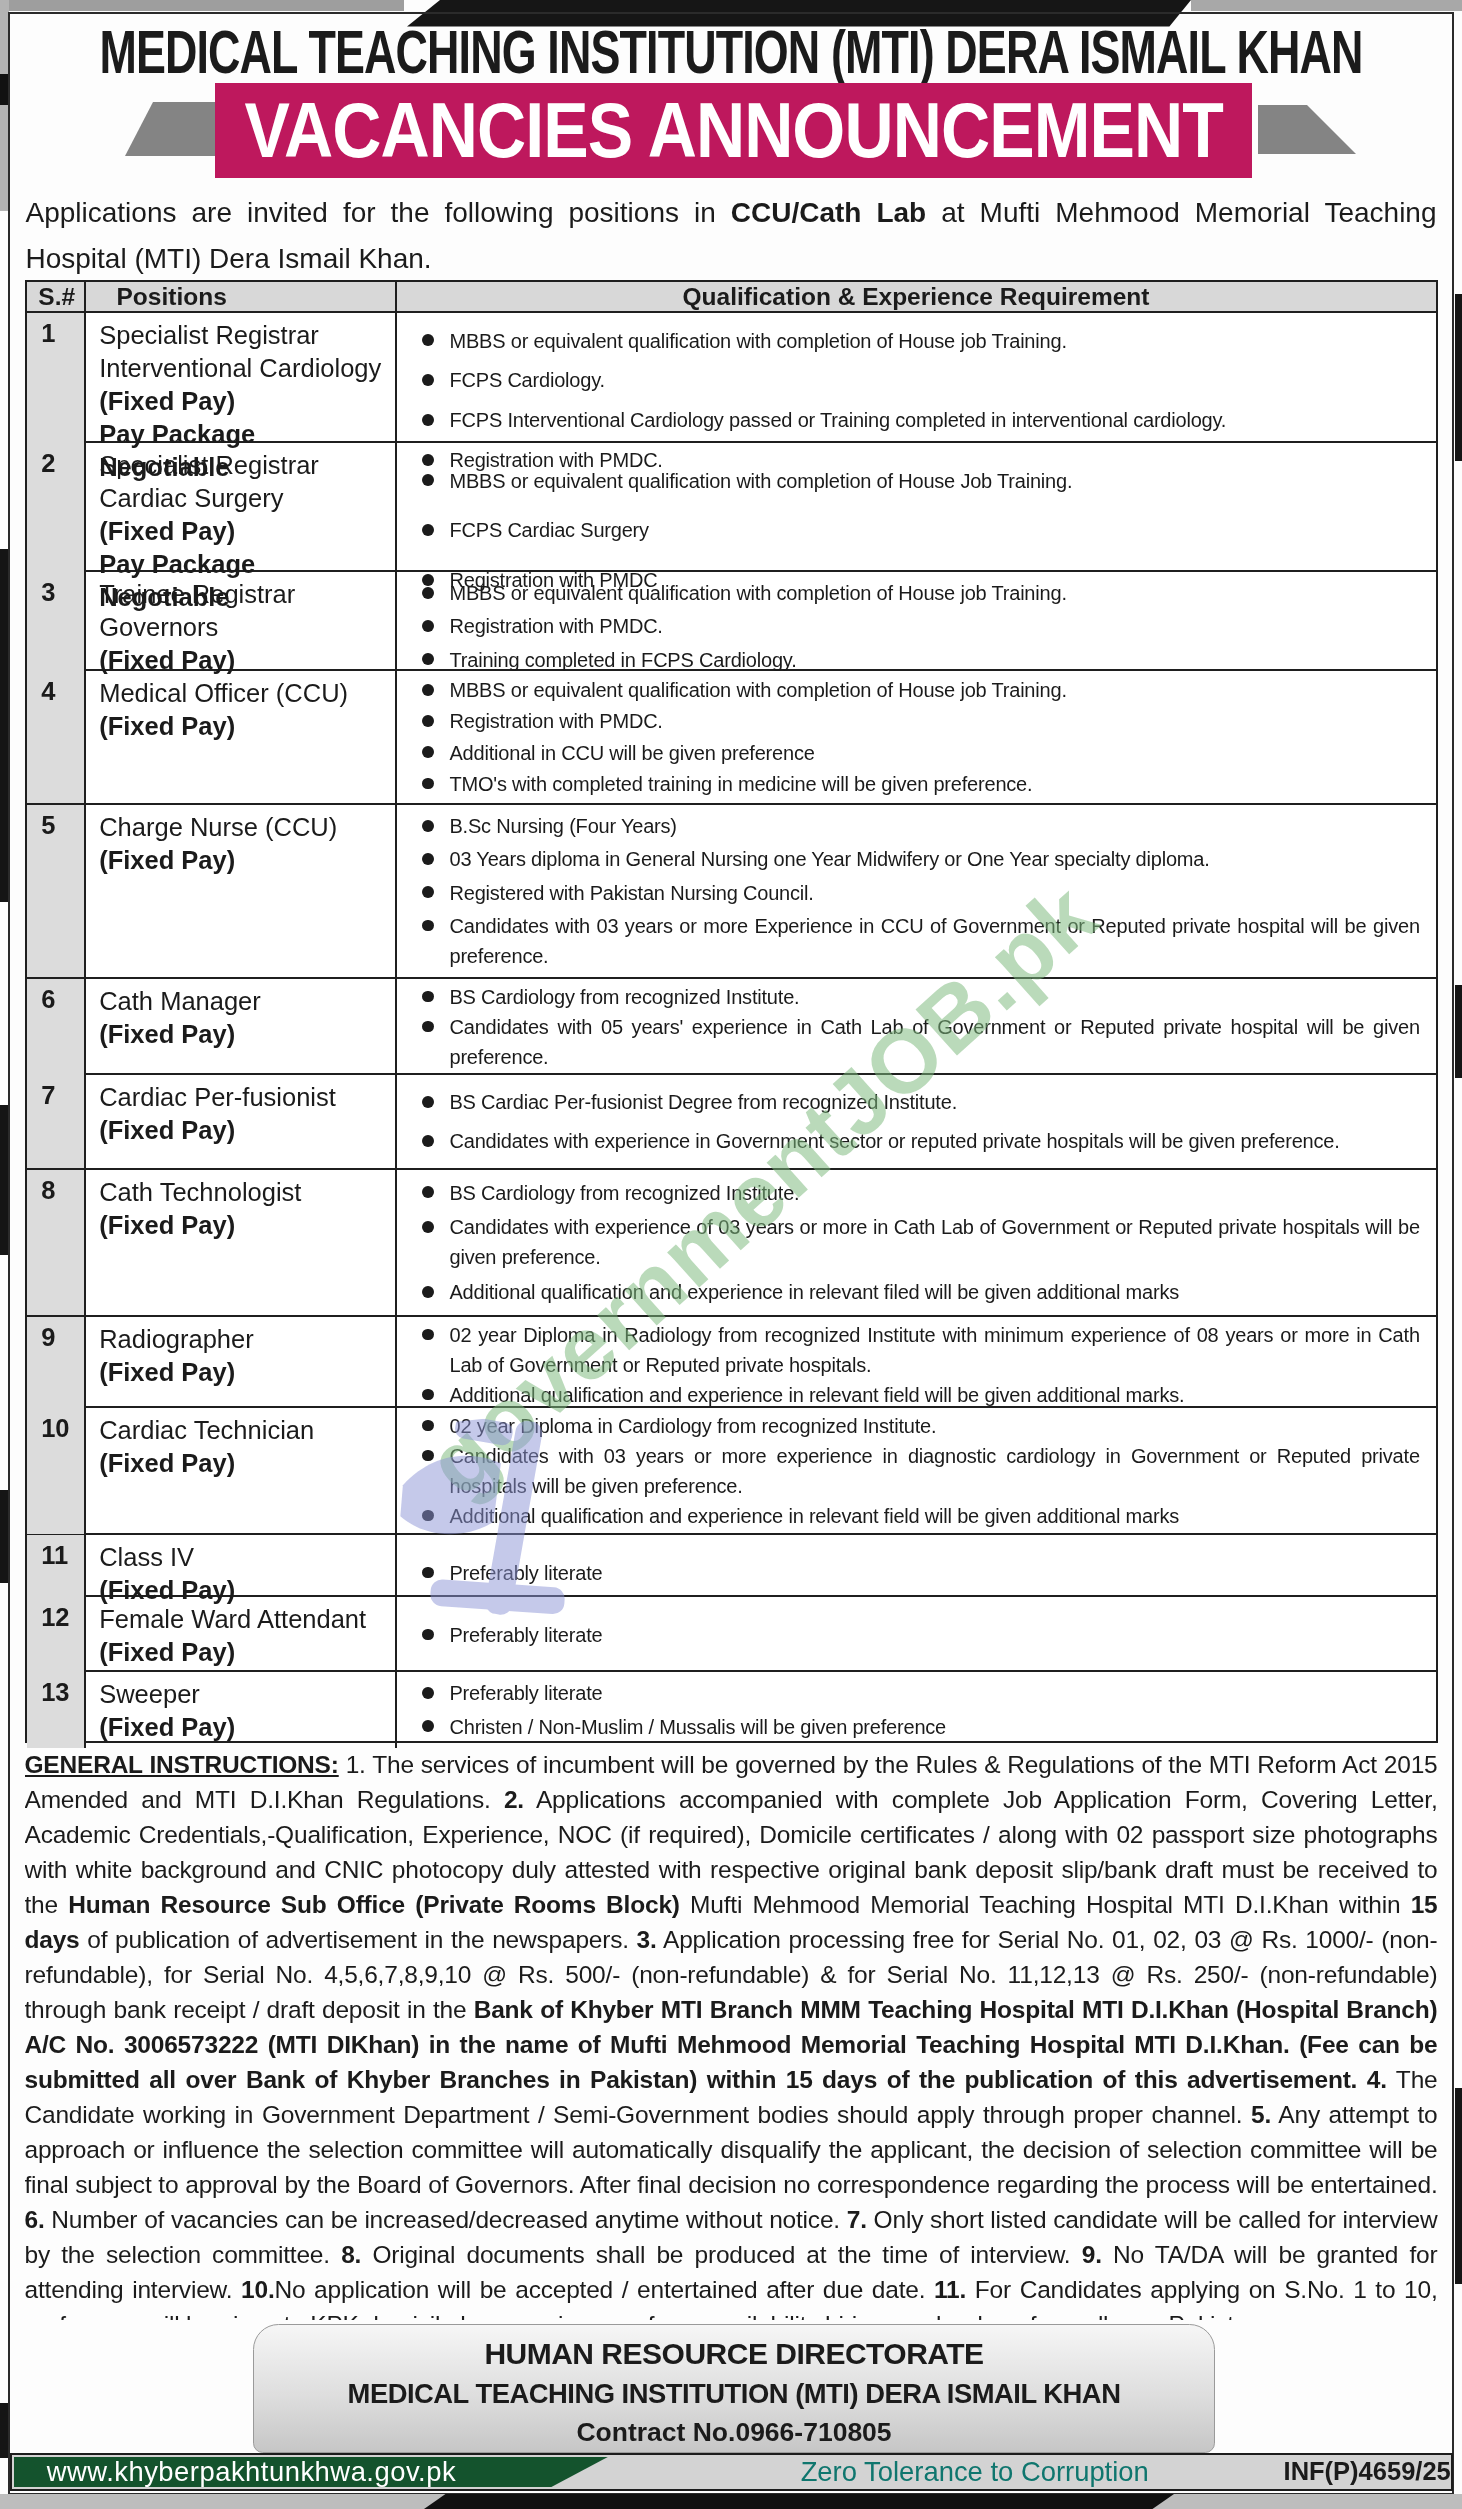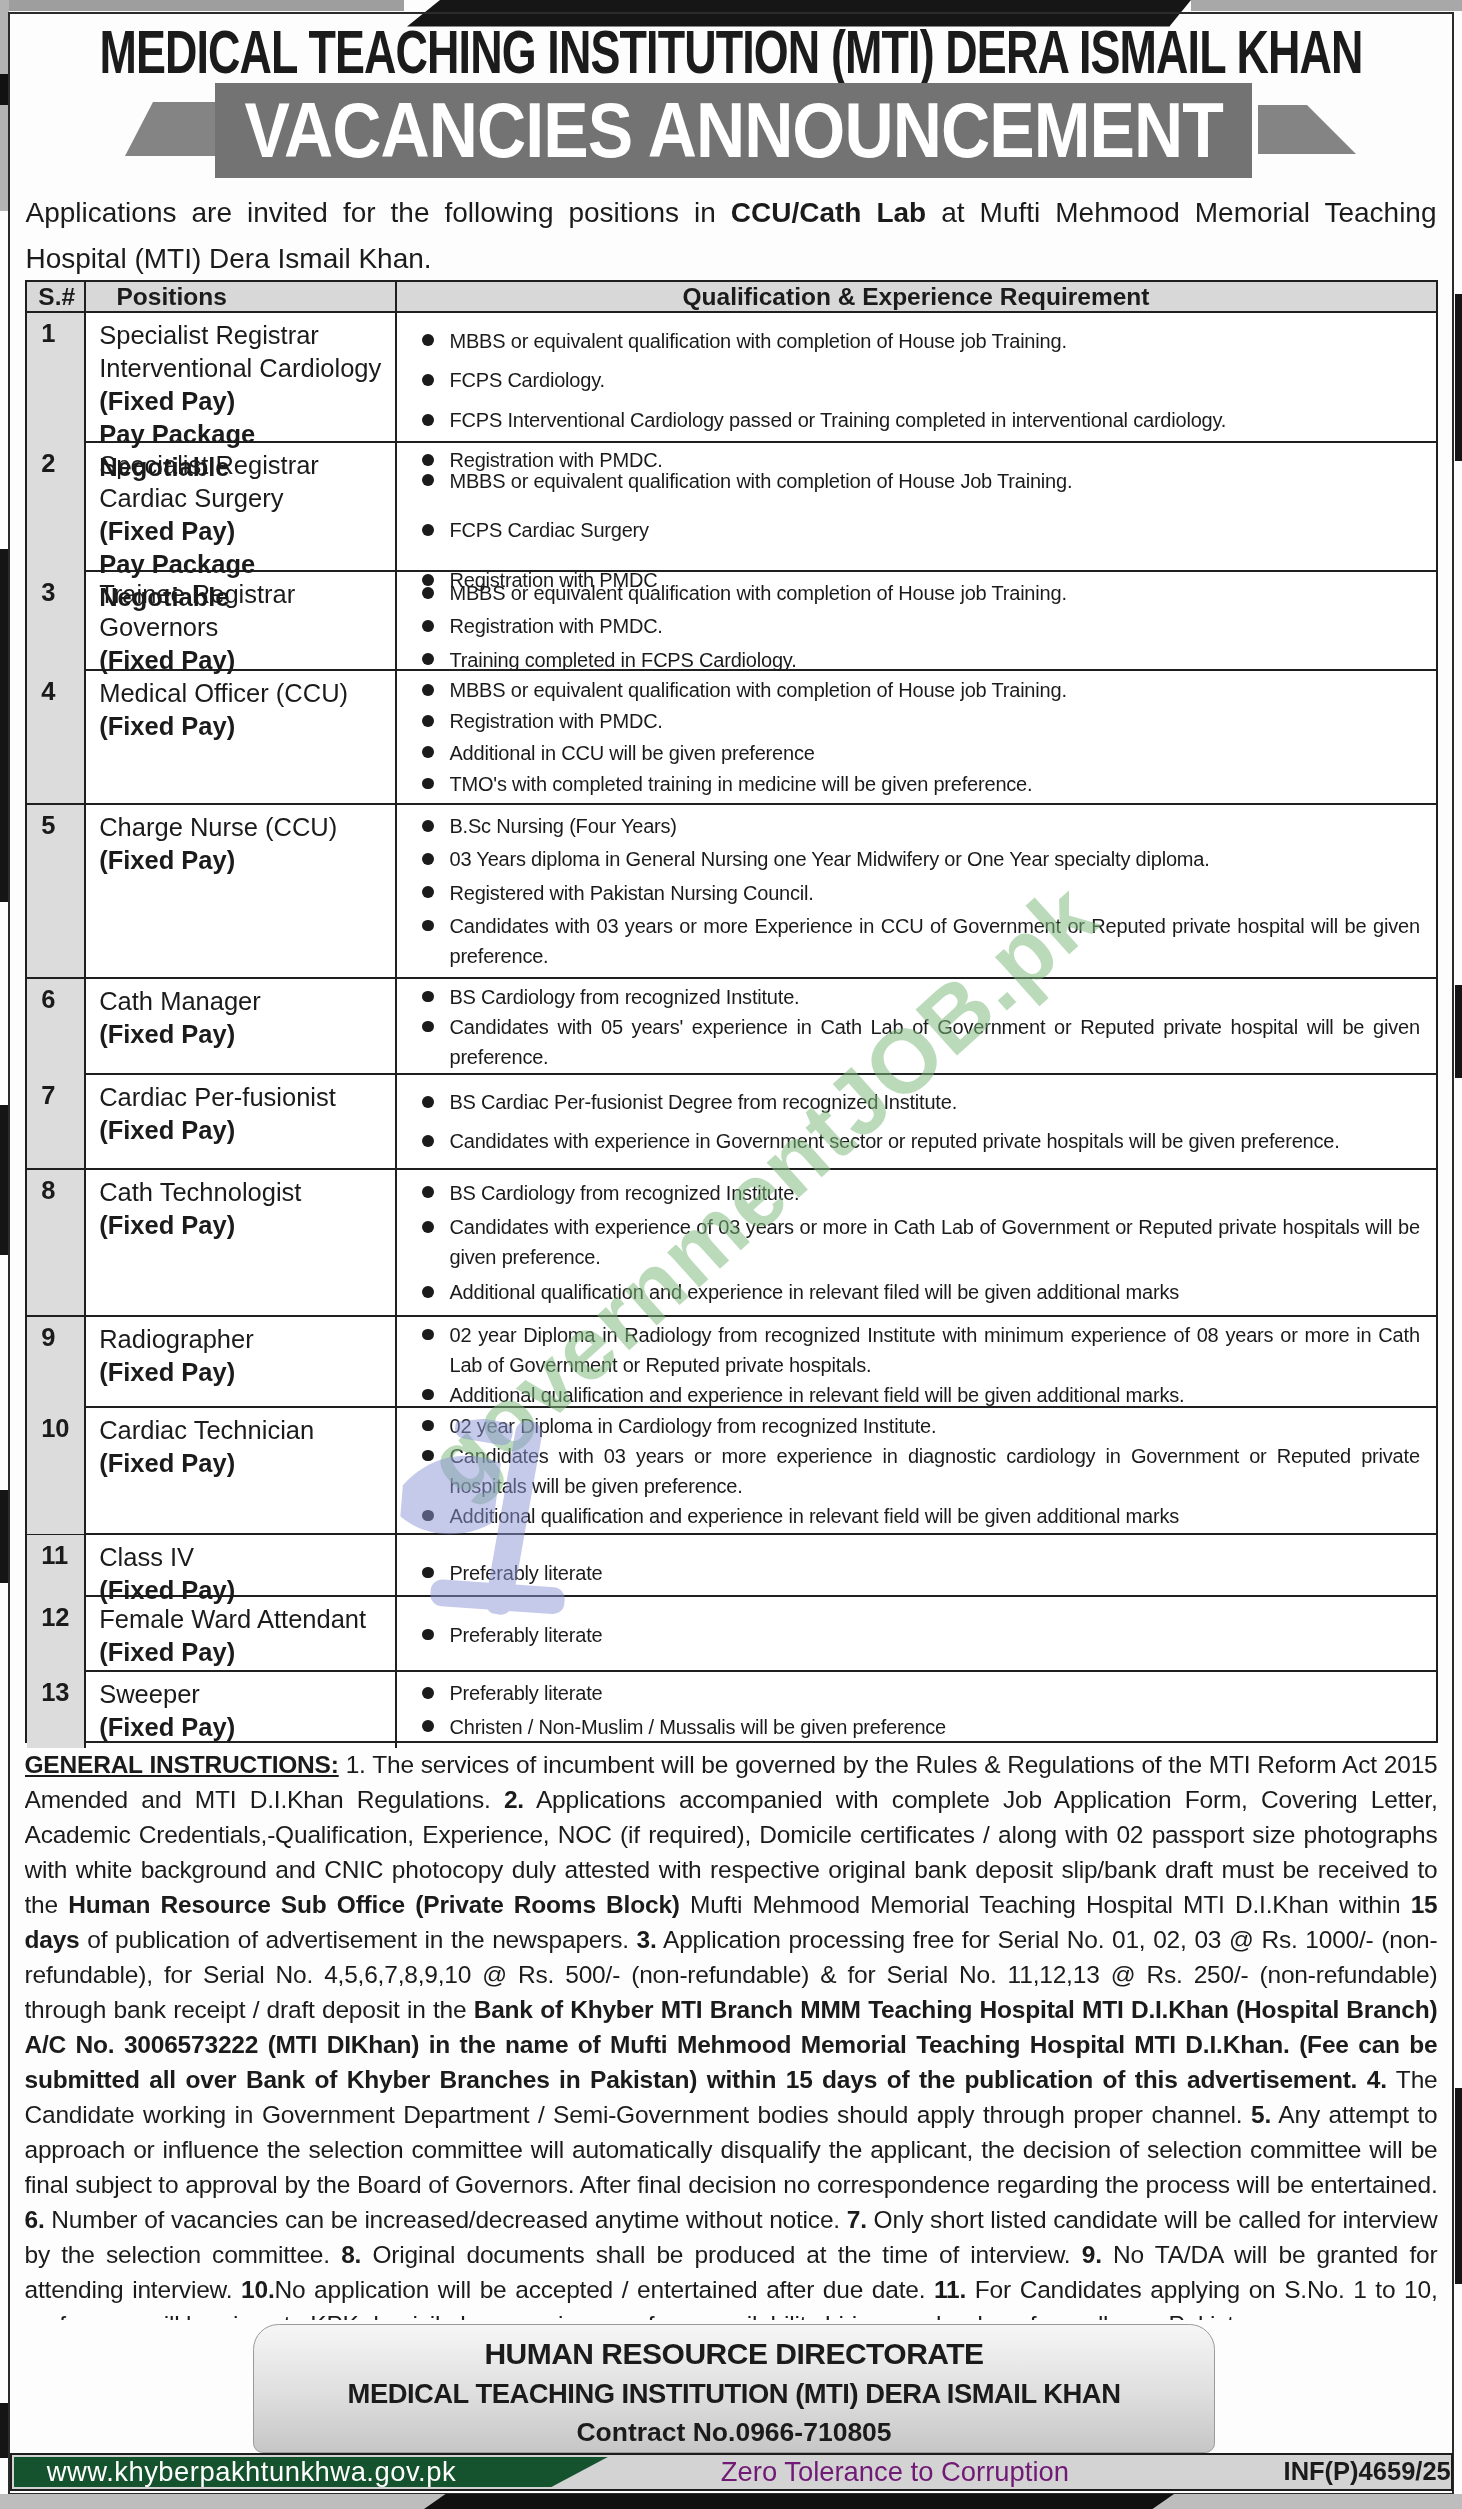--- a/index.html
+++ b/index.html
@@ -18,21 +18,21 @@
   .edge{position:absolute;background:#151515;}
   .edge.l{left:0;width:7.8px;}
   .edge.r{right:0;width:6.9px;}
   
   .org-title{
     position:absolute;left:0;right:0;top:17.6px;text-align:center;font-weight:bold;
     font-size:51px;letter-spacing:-1px;white-space:nowrap;
     transform:scale(0.88,1.18);transform-origin:center top;
   }
   .banner{
-    position:absolute;left:215px;top:83px;width:1037px;height:95px;background:#737373;
+    position:absolute;left:215px;top:83px;width:1037px;height:95px;background:#be185d;
     color:#fff;display:flex;align-items:center;justify-content:center;
     font-weight:bold;font-size:74px;letter-spacing:-1px;white-space:nowrap;
   }
   .banner-inner{transform:scale(0.92,1.05);}
   .wing{position:absolute;background:#848484;}
   .wing.left{left:125px;top:102px;width:100px;height:54px;clip-path:polygon(28% 0,100% 0,100% 100%,0 100%);}
   .wing.right{left:1258px;top:105px;width:98px;height:49px;clip-path:polygon(0 0,50% 0,100% 100%,0 100%);}
   
   .intro{
     position:absolute;left:25.5px;right:25.5px;top:190px;margin:0;
@@ -92,22 +92,22 @@
   .bottom-bar{
     position:absolute;left:9.8px;top:2453px;width:1443px;height:38px;background:#d3d3d3;
     border:2px solid #1c1c1c;box-sizing:border-box;
   }
   .web-wedge{
     position:absolute;left:2px;top:2px;bottom:2px;width:594px;background:#14532d;
     clip-path:polygon(0 0,100% 0,90.5% 100%,0 100%);
     display:flex;align-items:center;padding-left:33px;box-sizing:border-box;
     color:#fff;font-size:27.4px;letter-spacing:0.5px;
   }
-  .slogan{position:absolute;left:709px;width:451px;top:0;line-height:33px;text-align:left;
-    font-size:27.4px;color:#701a75;}
+  .slogan{position:absolute;left:686px;width:451px;top:0;line-height:33px;text-align:right;
+    font-size:27.4px;color:#0f766e;}
   .ref-no{position:absolute;right:0;top:0;line-height:33px;font-weight:bold;font-size:25.5px;}
   .bottom-strip-gray{position:absolute;left:0;top:2494px;width:1462px;height:15.7px;background:#bdbdbd;}
   .bottom-strip-black{position:absolute;left:423px;top:2494px;width:751px;height:15.7px;background:#101010;
     clip-path:polygon(3% 0,100% 0,97% 100%,0 100%);}
 </style>
 </head>
 <body>
 
 <div class="page">
 

